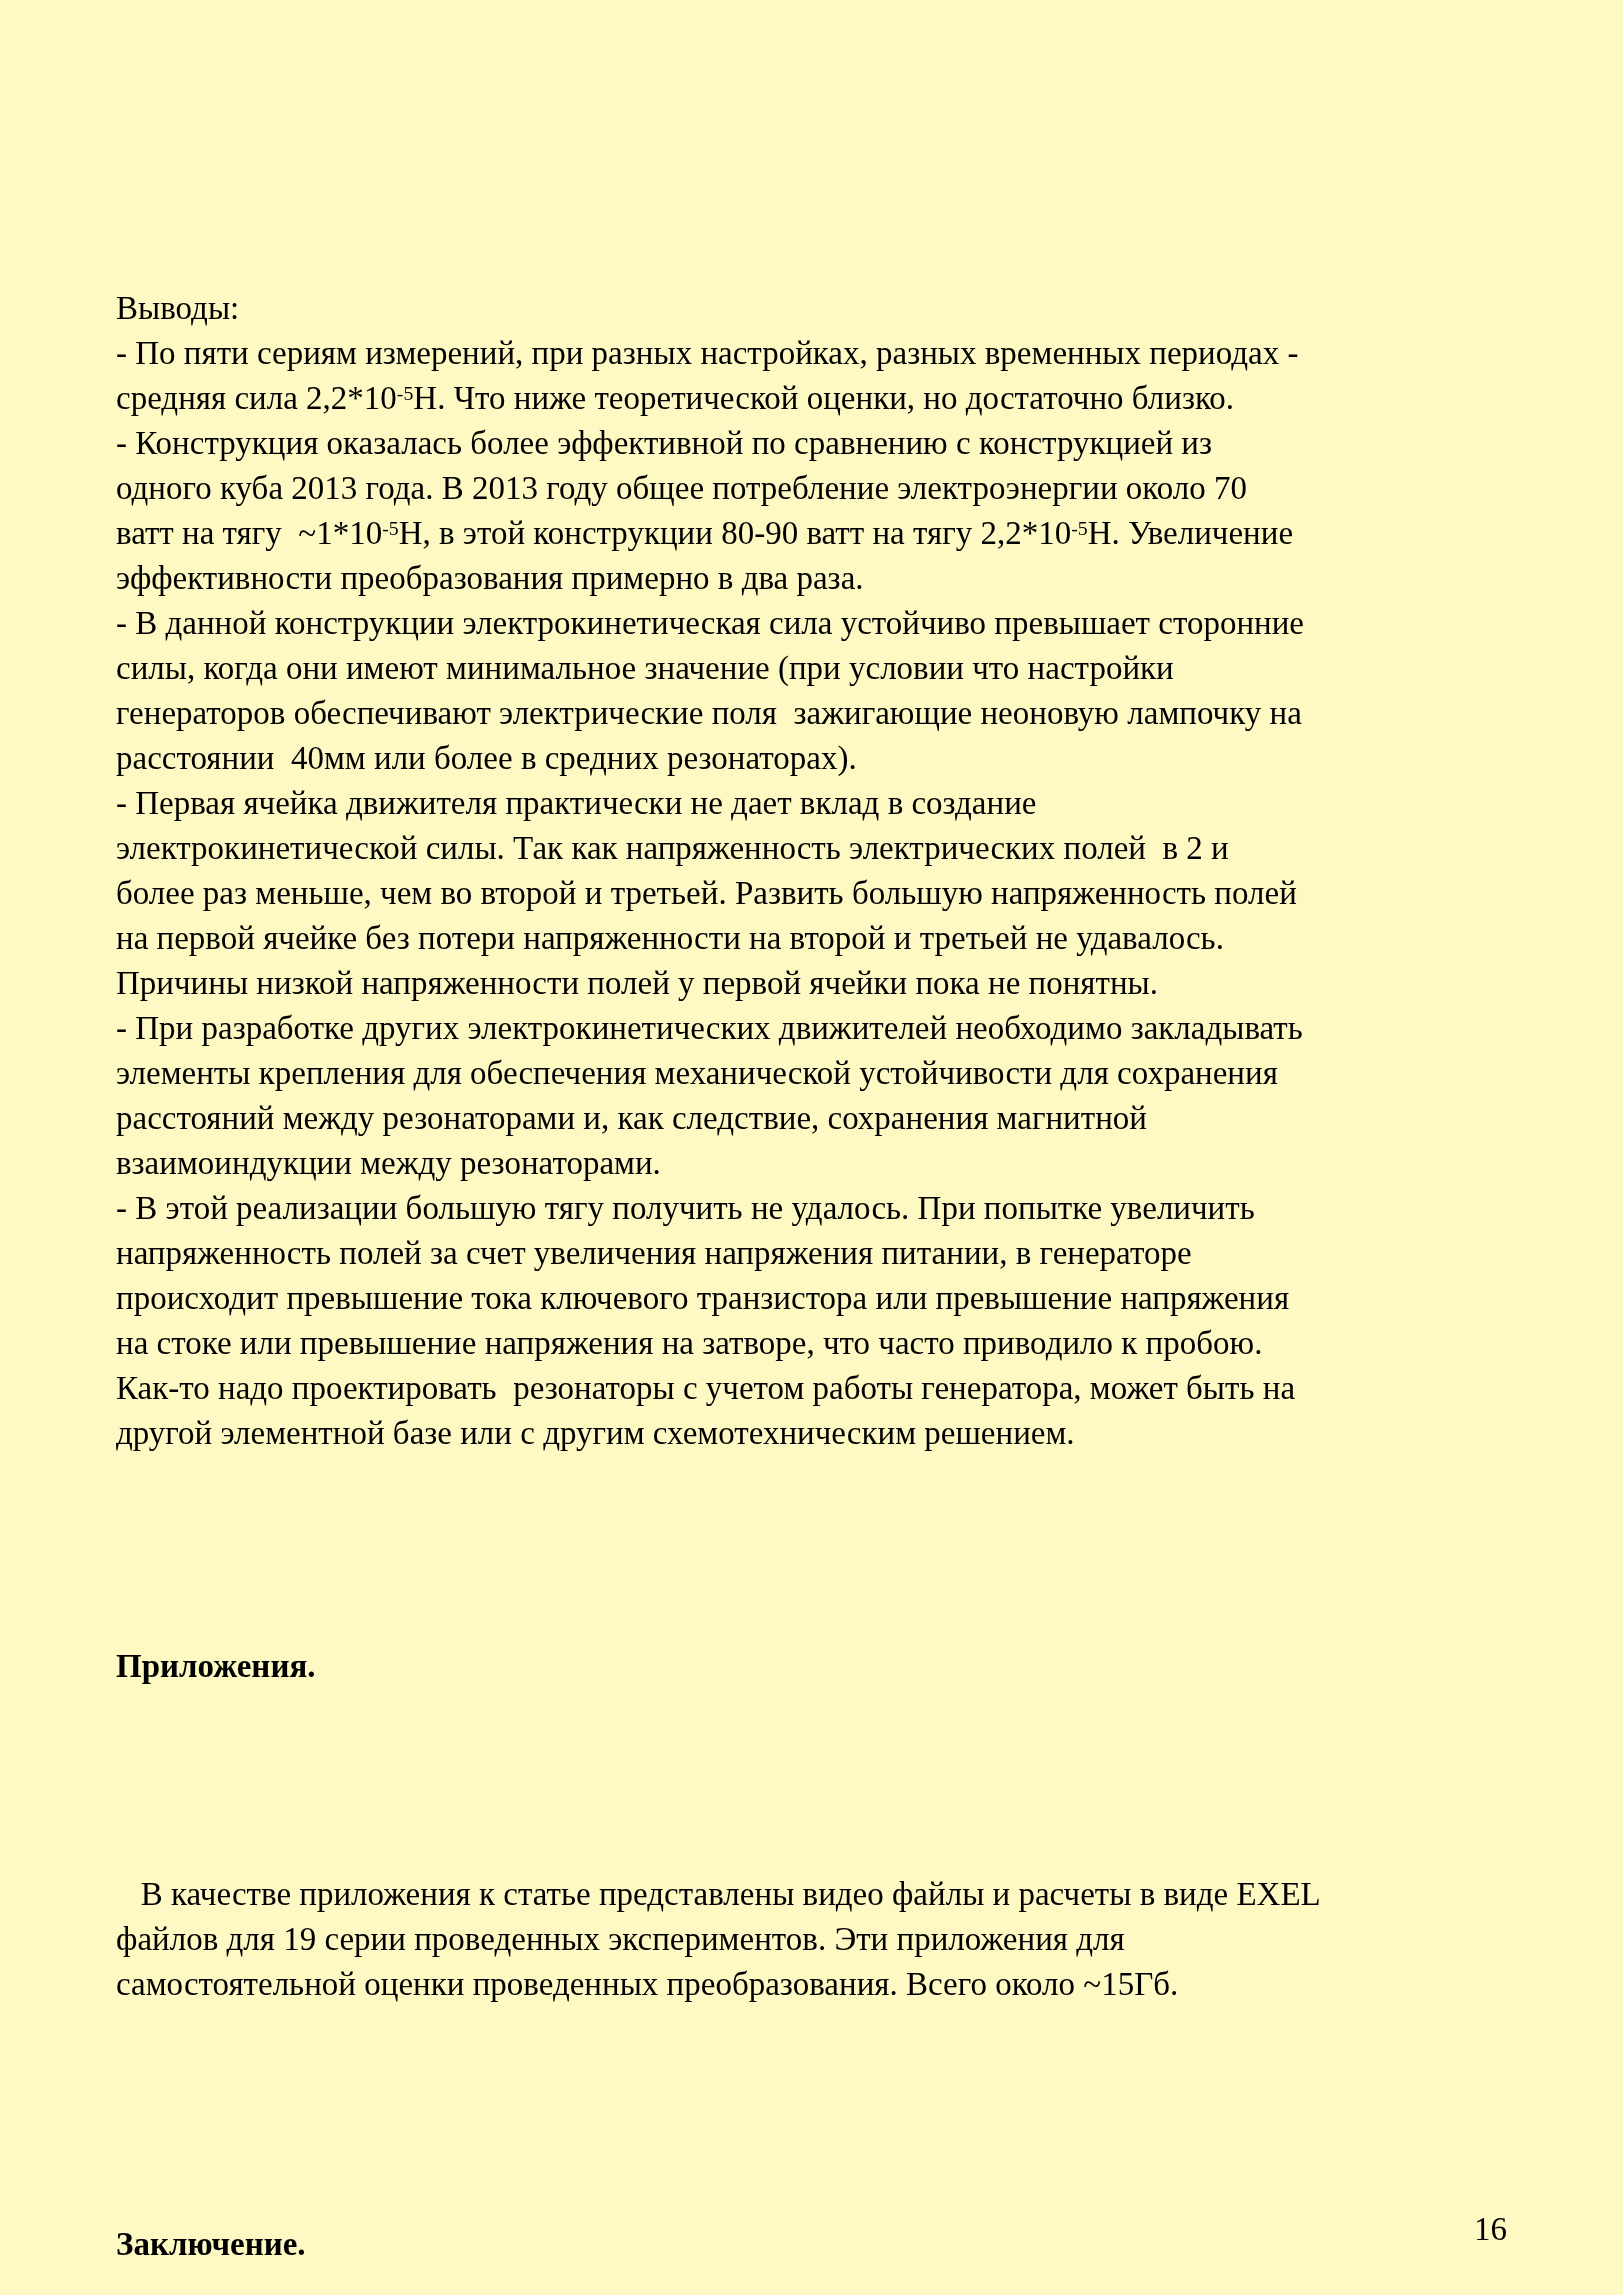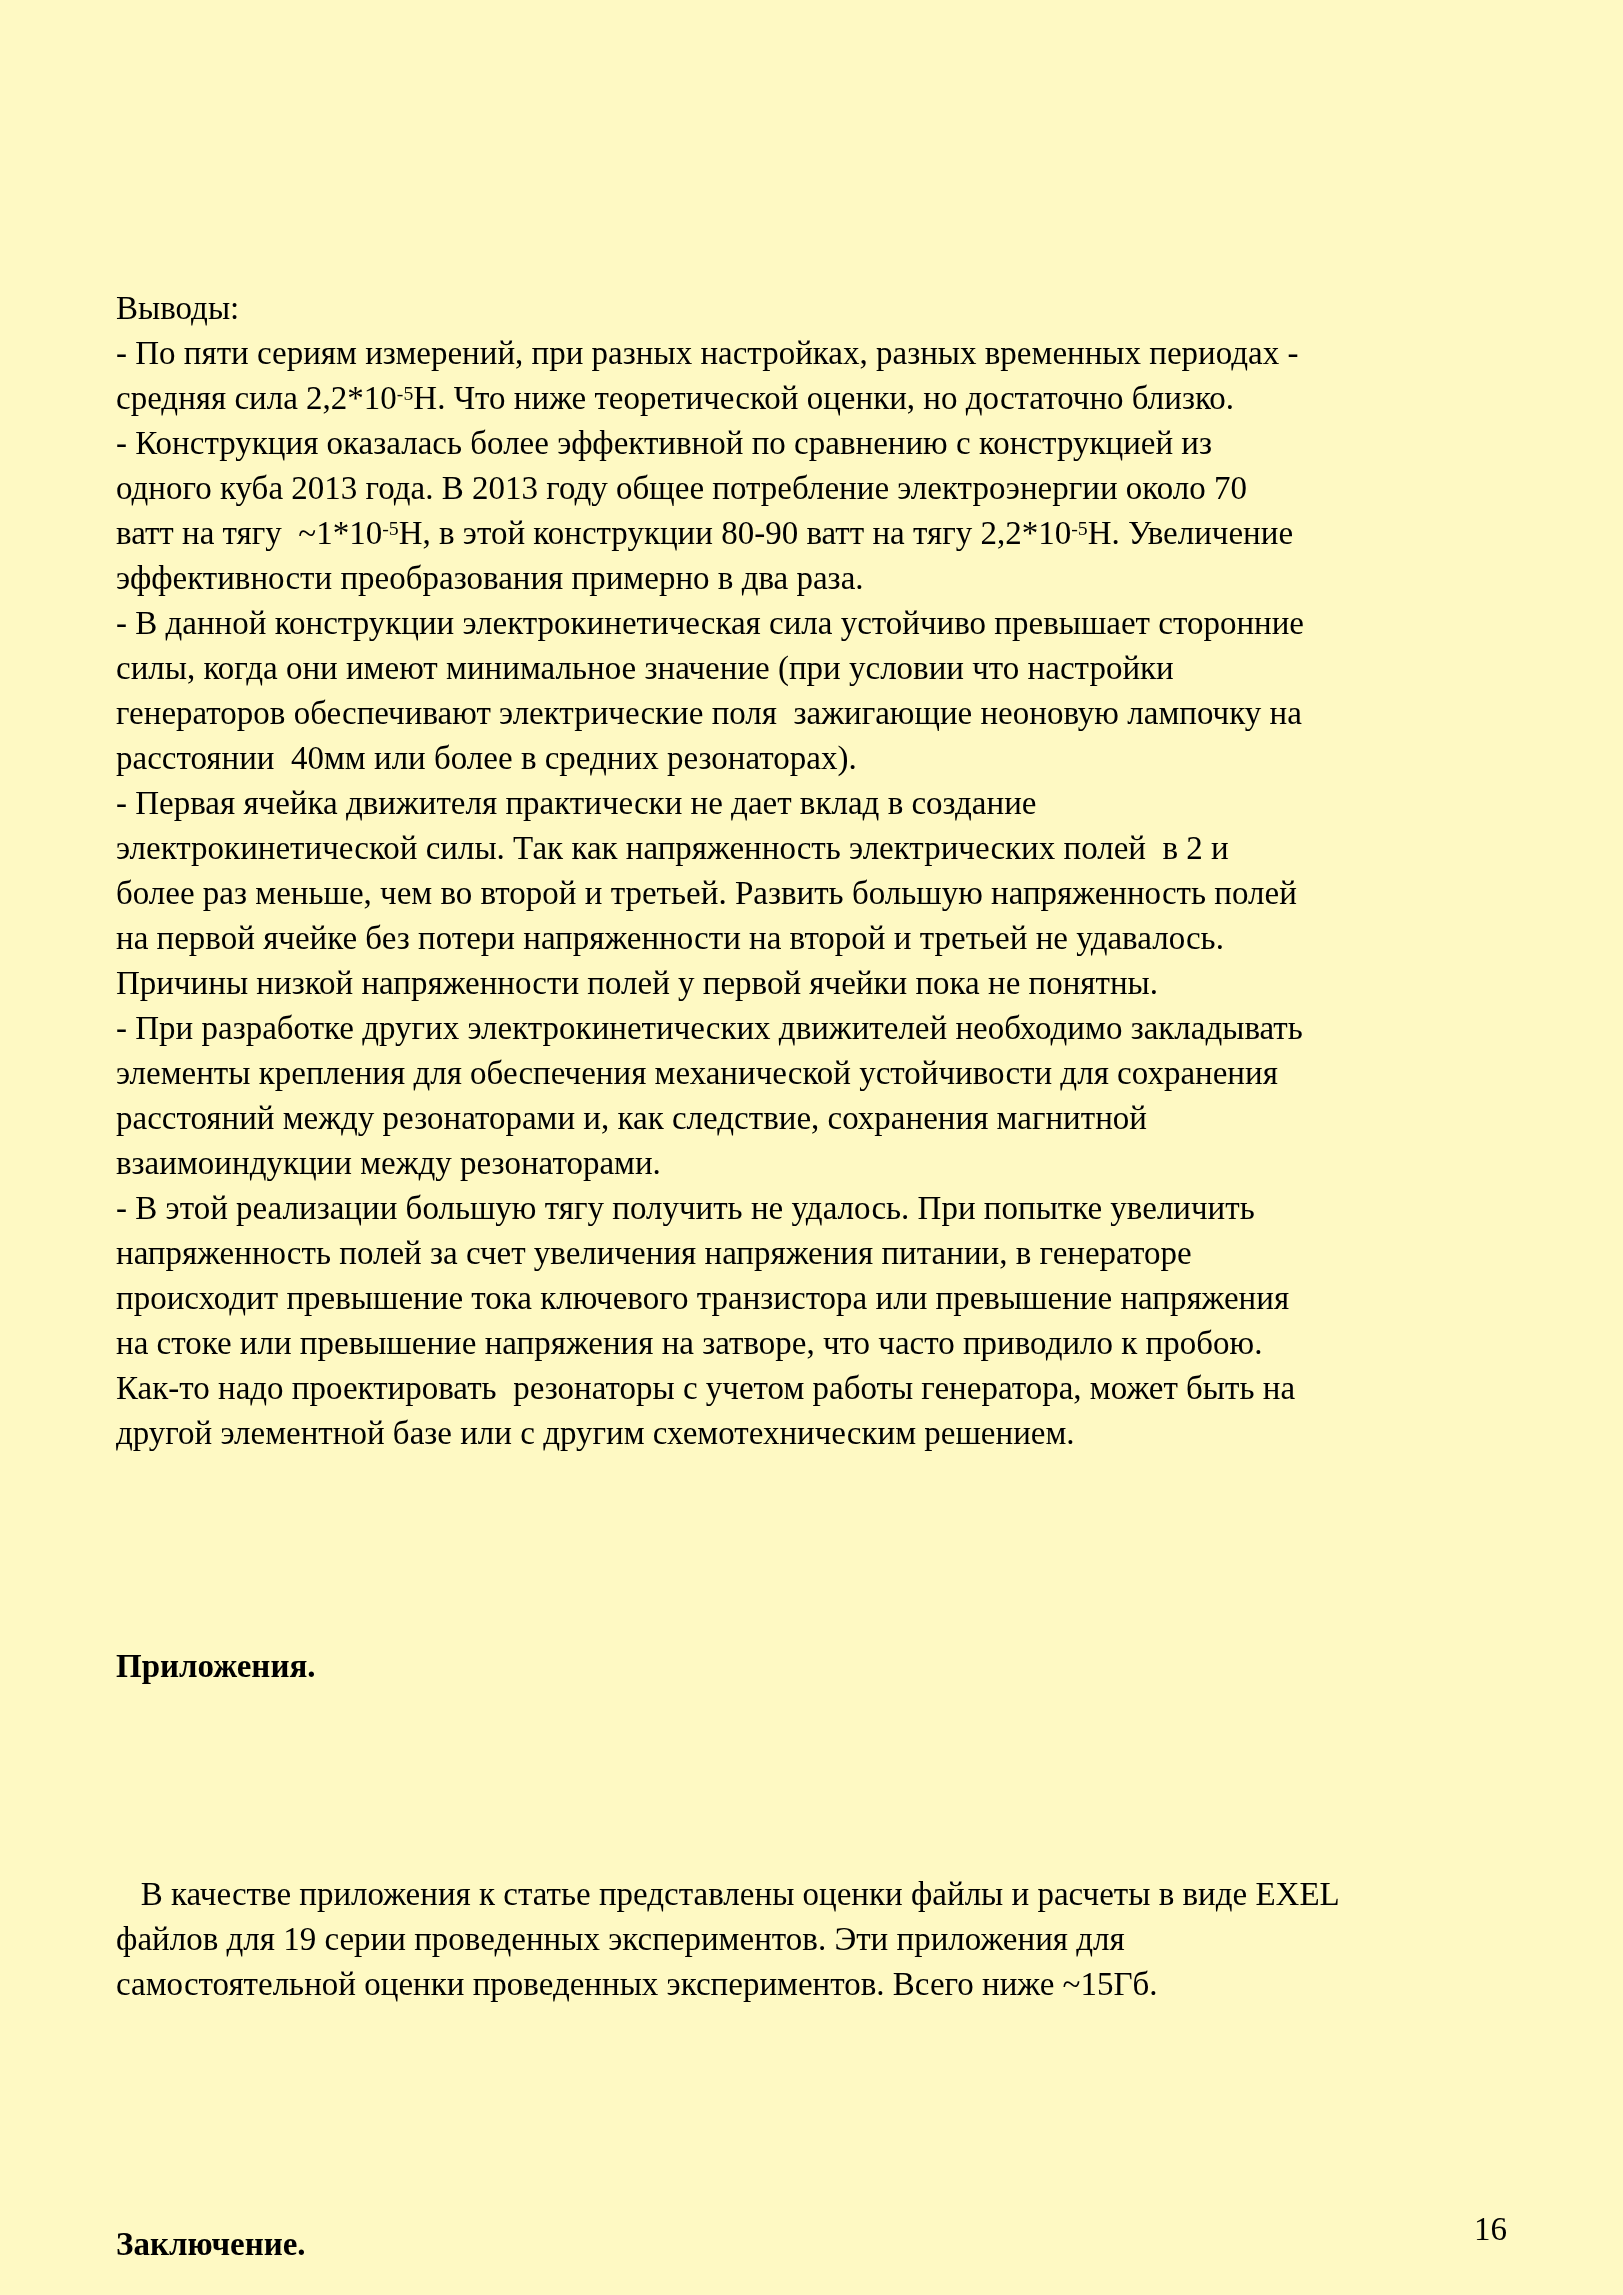--- a/index.html
+++ b/index.html
@@ -72,21 +72,21 @@
 </head>
 <body>
 
 <div class="page">
   <div class="content">
 
     <p class="para"><span>Выводы:</span><br><span>- По пяти сериям измерений, при разных настройках, разных временных периодах -</span><br><span>средняя сила 2,2*10</span><sup>-5</sup><span>Н. Что ниже теоретической оценки, но достаточно близко.</span><br><span>- Конструкция оказалась более эффективной по сравнению с конструкцией из</span><br><span>одного куба 2013 года. В 2013 году общее потребление электроэнергии около 70</span><br><span>ватт на тягу  ~1*10</span><sup>-5</sup><span>Н, в этой конструкции 80-90 ватт на тягу 2,2*10</span><sup>-5</sup><span>Н. Увеличение</span><br><span>эффективности преобразования примерно в два раза.</span><br><span>- В данной конструкции электрокинетическая сила устойчиво превышает сторонние</span><br><span>силы, когда они имеют минимальное значение (при условии что настройки</span><br><span>генераторов обеспечивают электрические поля  зажигающие неоновую лампочку на</span><br><span>расстоянии  40мм или более в средних резонаторах).</span><br><span>- Первая ячейка движителя практически не дает вклад в создание</span><br><span>электрокинетической силы. Так как напряженность электрических полей  в 2 и</span><br><span>более раз меньше, чем во второй и третьей. Развить большую напряженность полей</span><br><span>на первой ячейке без потери напряженности на второй и третьей не удавалось.</span><br><span>Причины низкой напряженности полей у первой ячейки пока не понятны.</span><br><span>- При разработке других электрокинетических движителей необходимо закладывать</span><br><span>элементы крепления для обеспечения механической устойчивости для сохранения</span><br><span>расстояний между резонаторами и, как следствие, сохранения магнитной</span><br><span>взаимоиндукции между резонаторами.</span><br><span>- В этой реализации большую тягу получить не удалось. При попытке увеличить</span><br><span>напряженность полей за счет увеличения напряжения питании, в генераторе</span><br><span>происходит превышение тока ключевого транзистора или превышение напряжения</span><br><span>на стоке или превышение напряжения на затворе, что часто приводило к пробою.</span><br><span>Как-то надо проектировать  резонаторы с учетом работы генератора, может быть на</span><br><span>другой элементной базе или с другим схемотехническим решением.</span></p>
 
     <h2 class="heading appendices">Приложения.</h2>
 
-    <p class="para"><span>   В качестве приложения к статье представлены оценки файлы и расчеты в виде EXEL</span><br><span>файлов для 19 серии проведенных экспериментов. Эти приложения для</span><br><span>самостоятельной оценки проведенных экспериментов. Всего ниже ~15Гб.</span></p>
+    <p class="para"><span>   В качестве приложения к статье представлены видео файлы и расчеты в виде EXEL</span><br><span>файлов для 19 серии проведенных экспериментов. Эти приложения для</span><br><span>самостоятельной оценки проведенных преобразования. Всего около ~15Гб.</span></p>
 
     <h2 class="heading conclusion">Заключение.</h2>
 
     
 
   </div>
 
   <div class="page-number">16</div>
 </div>
 

